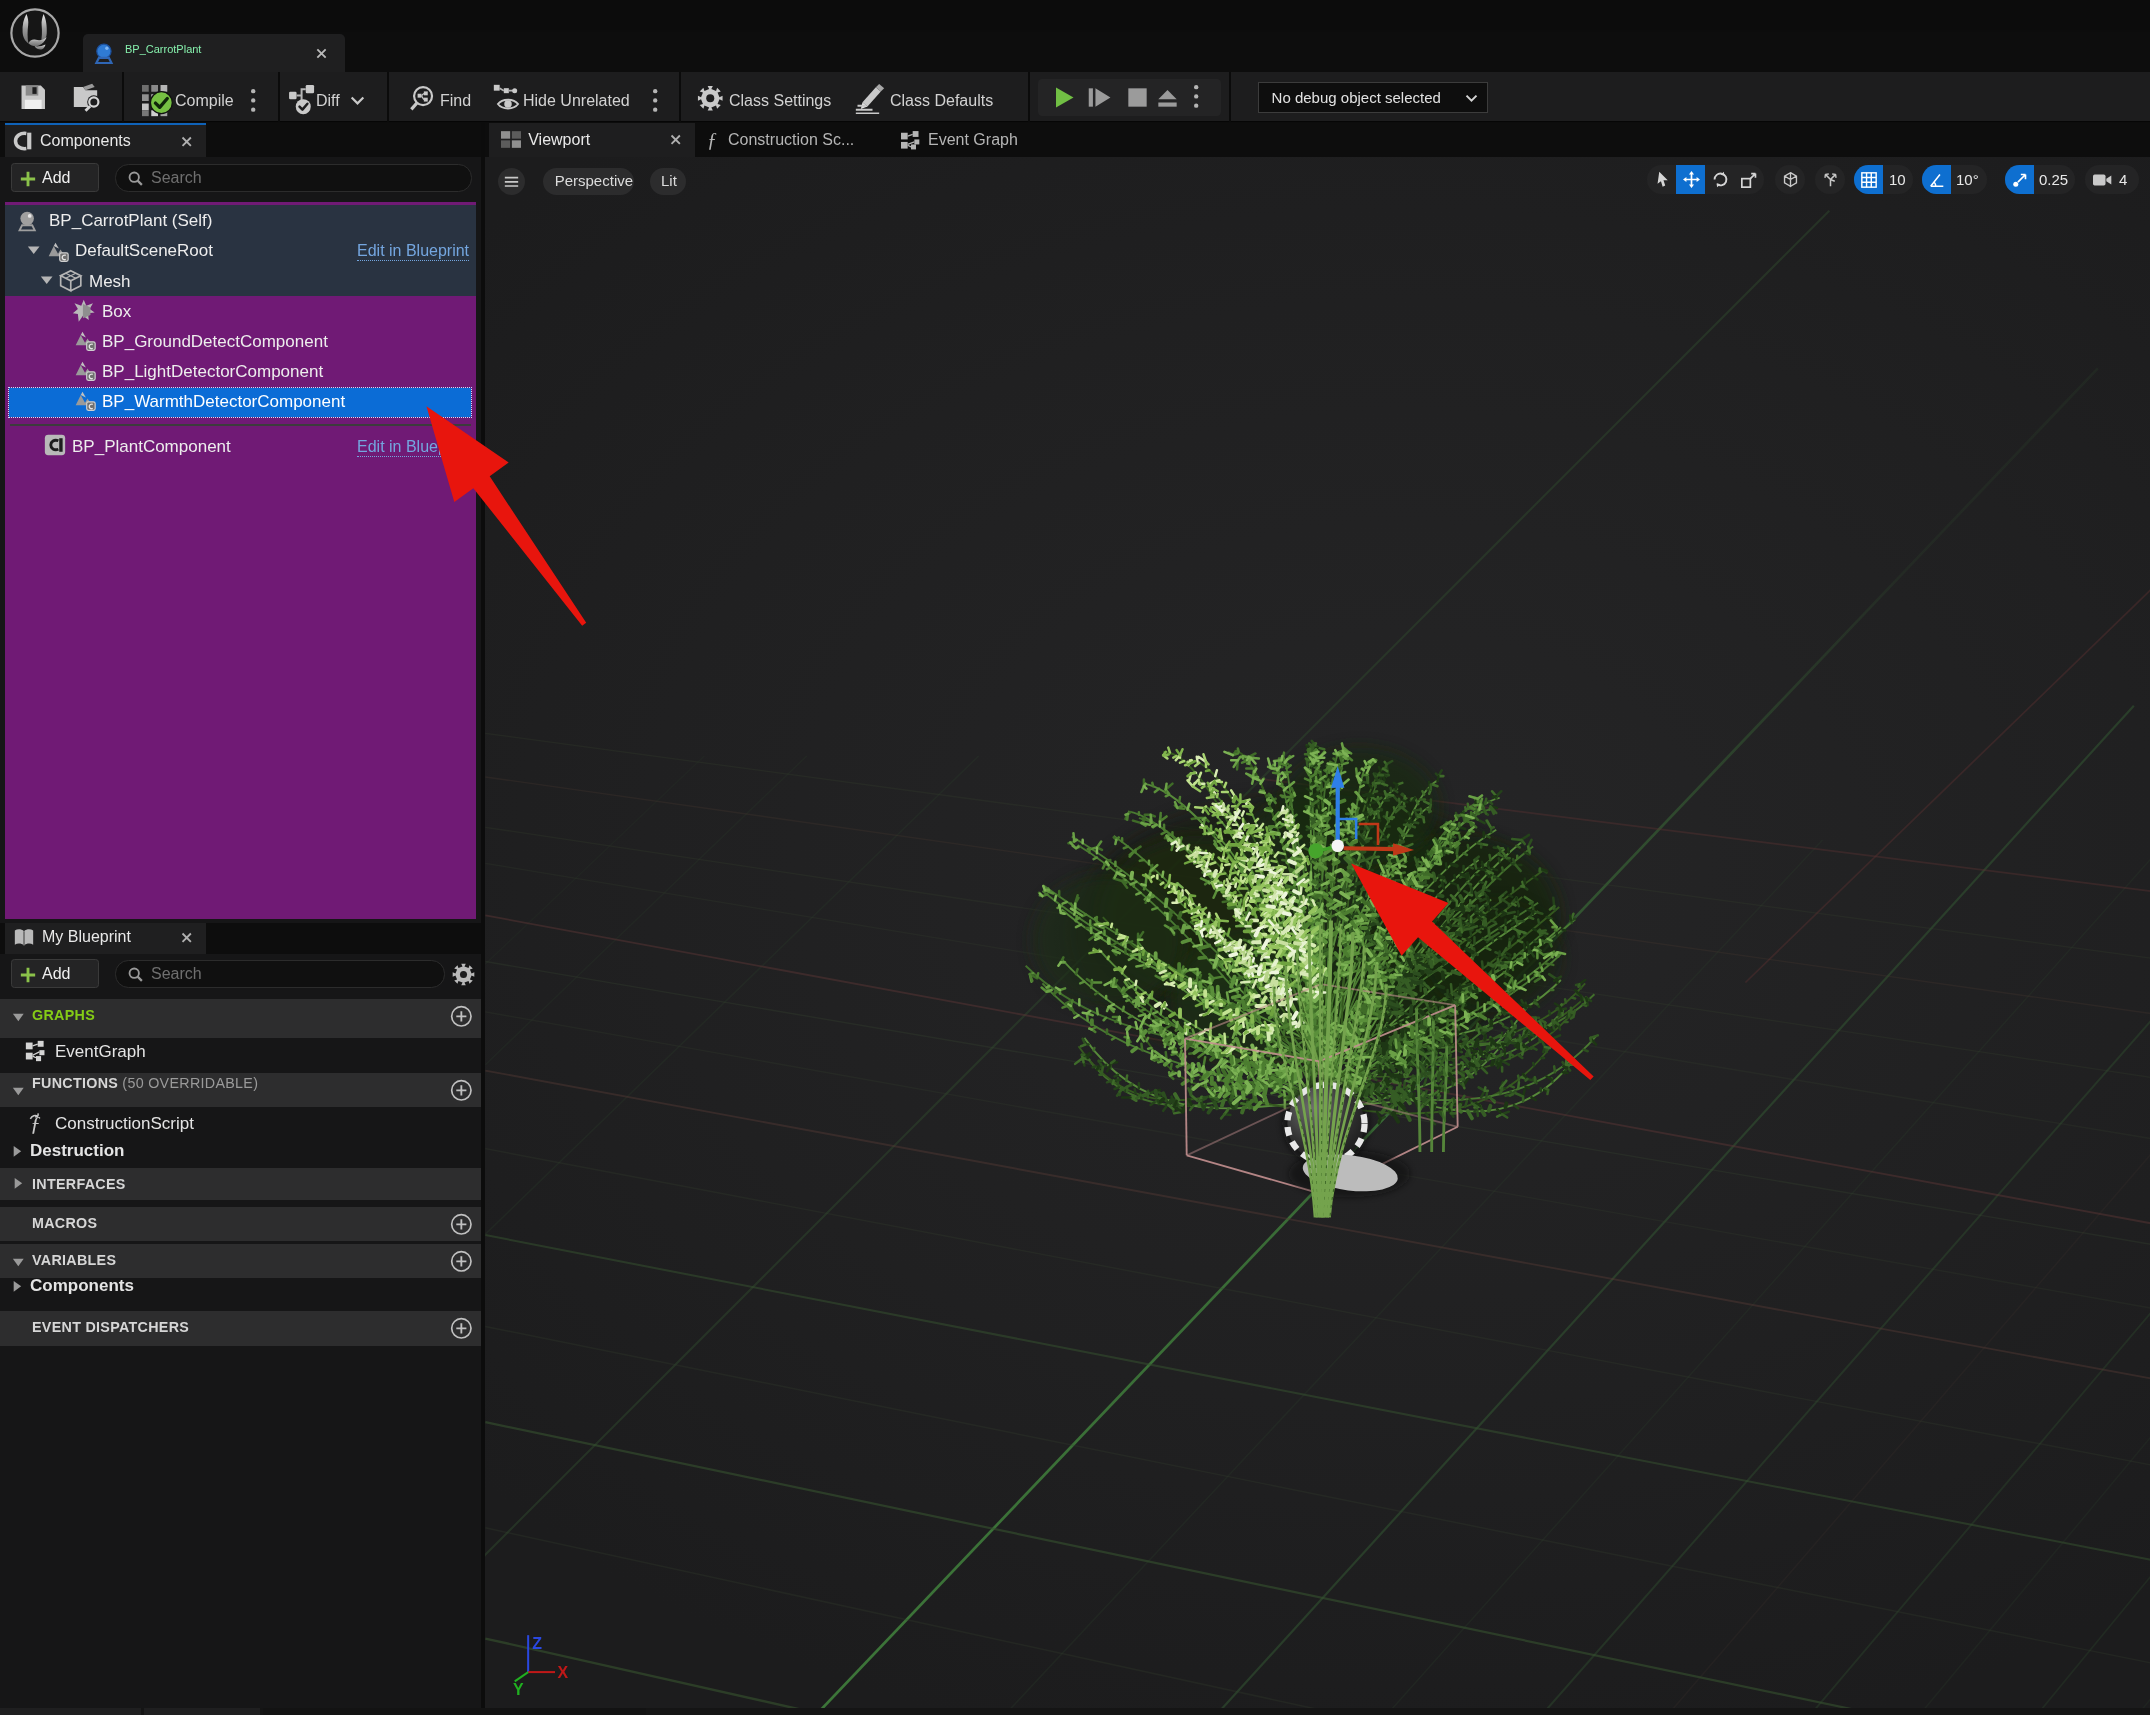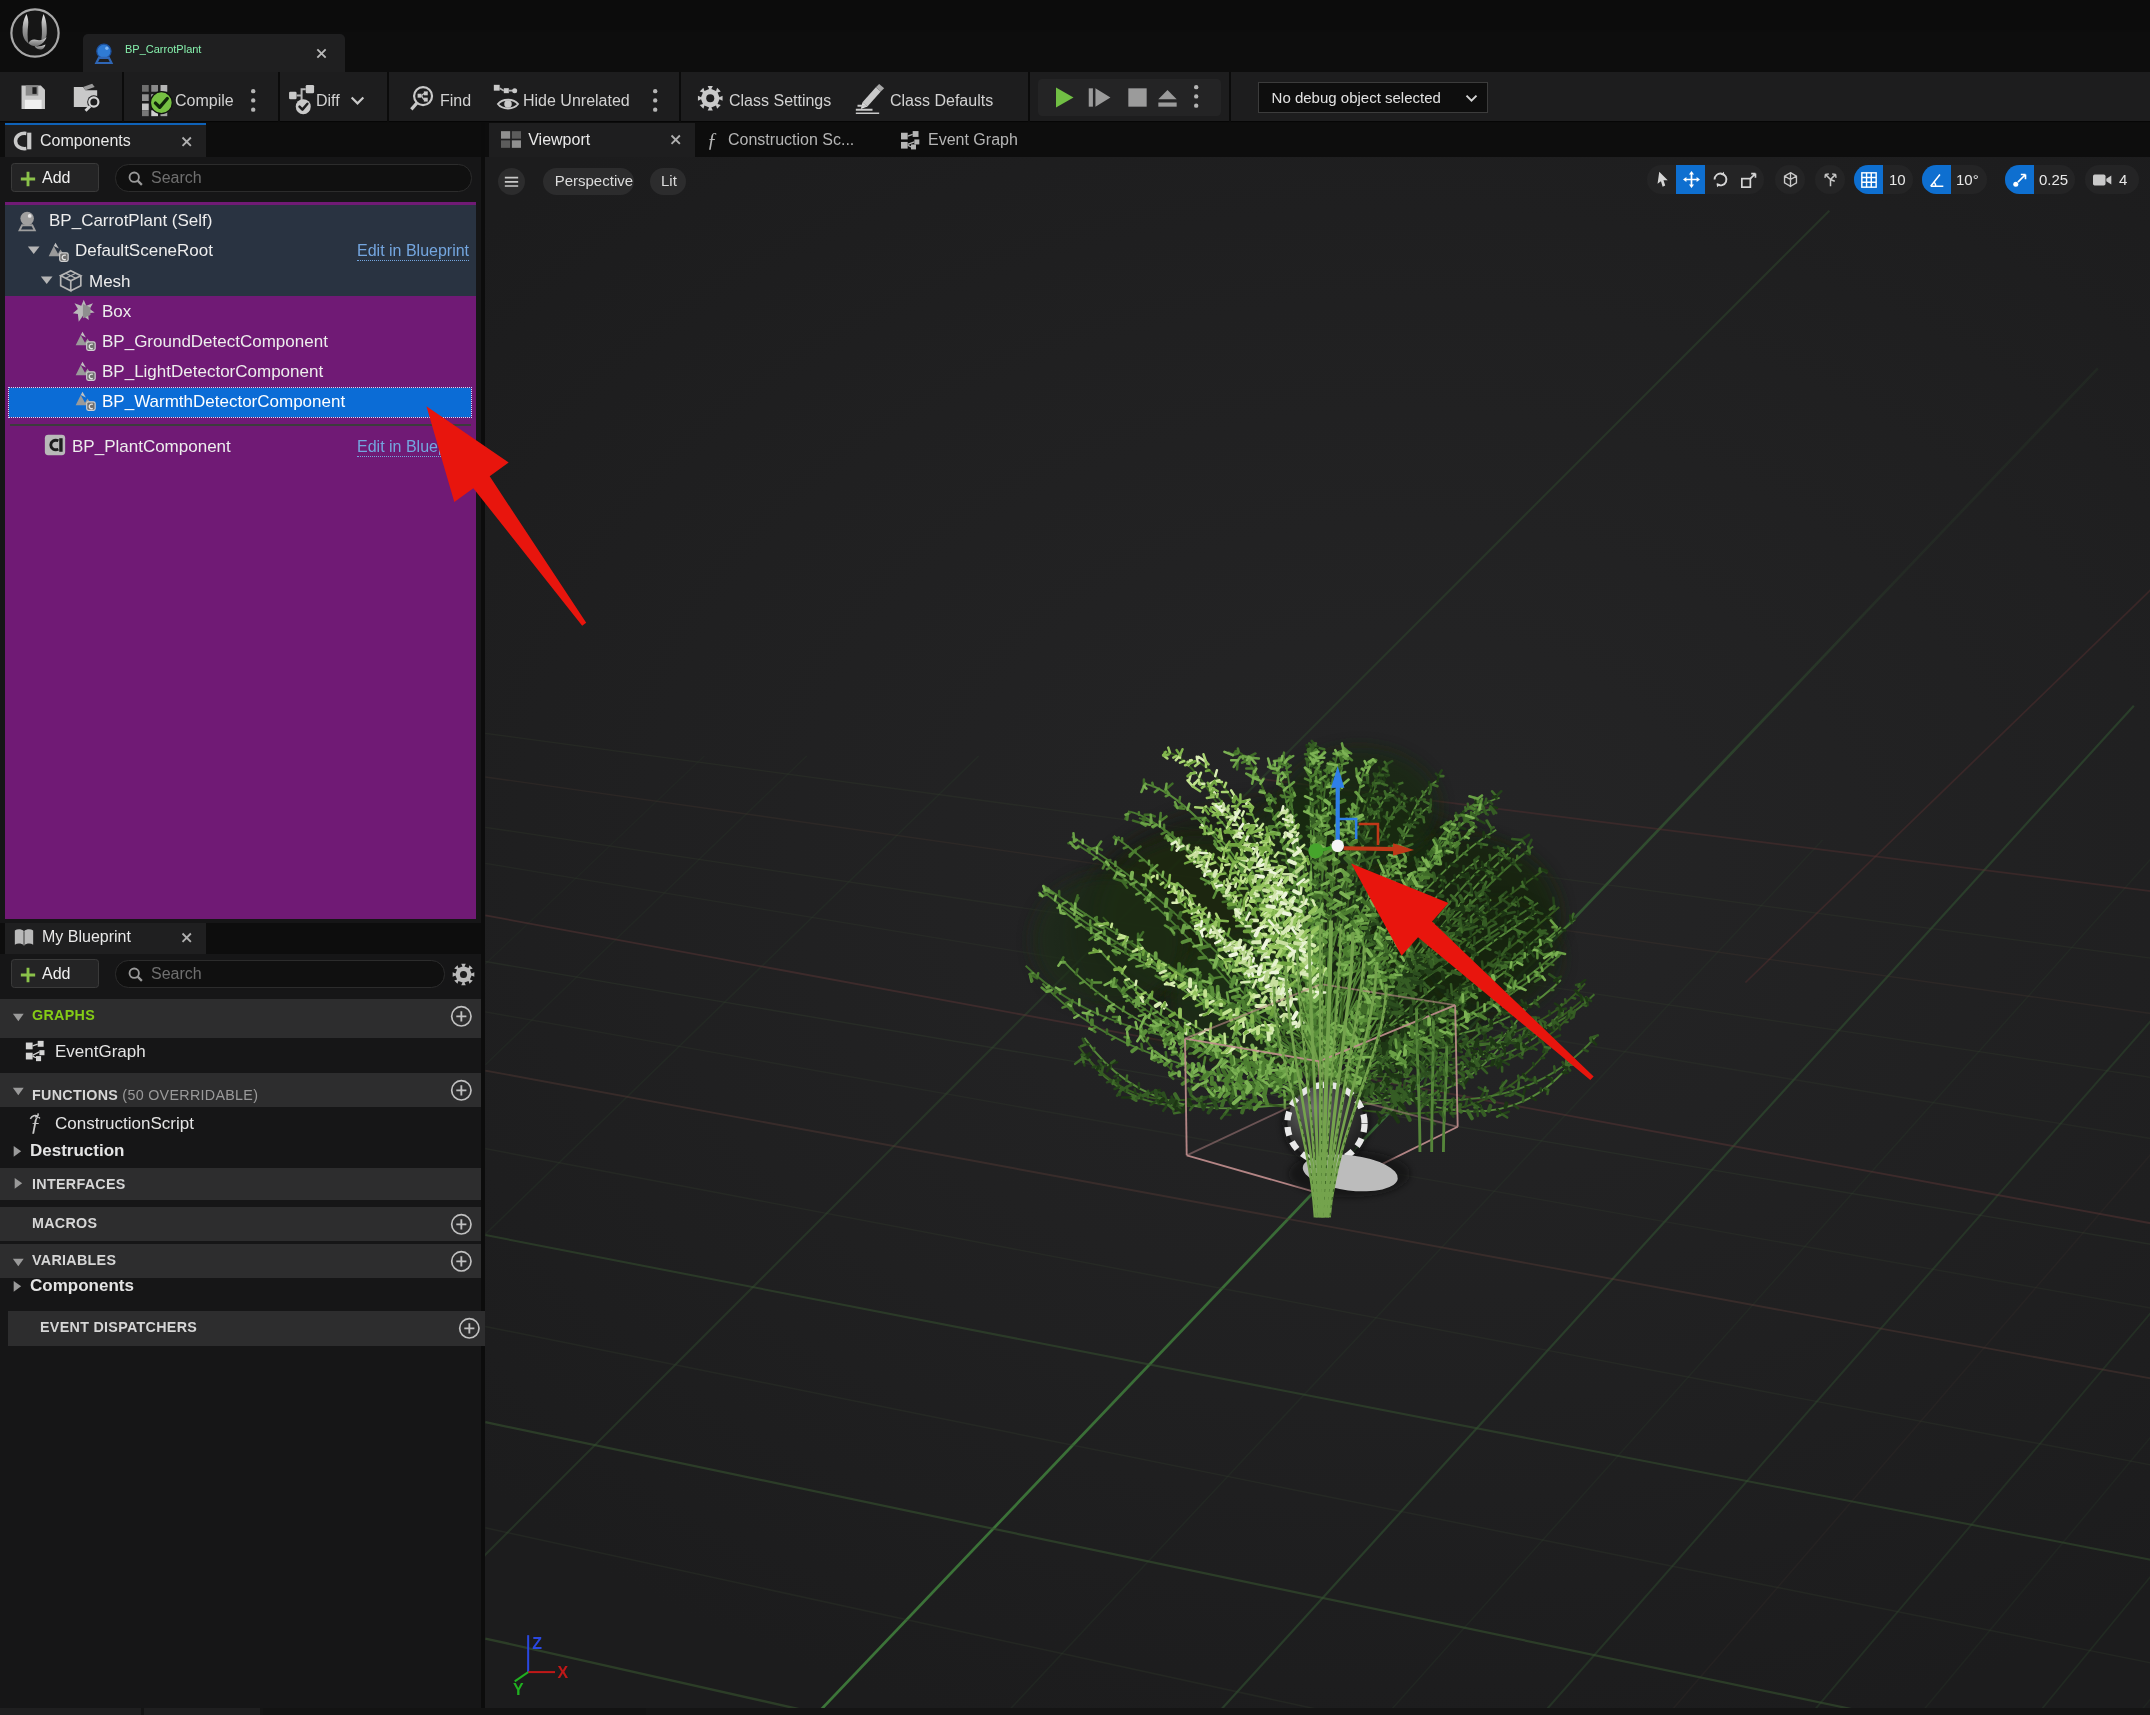--- a/index.html
+++ b/index.html
@@ -307,21 +307,21 @@
  <rect x="15" y="1" width="7" height="7" fill="#d5d5d5"></rect>
         <rect x="17" y="12" width="6" height="6" fill="#d5d5d5"></rect>
         <rect x="13" y="19" width="6" height="6" fill="#d5d5d5"></rect>
  <path d="M9,7 L15,5 M9,19 L13,21 M9,18 L17,14" stroke="#d5d5d5" stroke-width="1.6"></path>
 </svg>
 <div class="a txt" style="left:55px;top:119px;font-size:17px;color:#e4e4e4">EventGraph</div>
 <div class="a" style="left:0;top:150px;width:481px;height:34px;background:#2d2d2e">
         <svg class="a" style="left:11.7px;top:12.6px" width="12.6" height="10" viewBox="0 0 15 12">
           <path d="M1,2 L14,2 L7.5,11 Z" fill="#9a9a9a"></path>
         </svg>
-        <div class="a txt" style="left:32px;top:14px;font-size:14.3px;font-weight:bold;color:#d6d6d6;letter-spacing:0.3px">FUNCTIONS<span style="font-weight:normal;color:#9a9a9a">&nbsp;(50 OVERRIDABLE)</span></div>
+        <div class="a txt" style="left:32px;top:2px;font-size:14.3px;font-weight:bold;color:#d6d6d6;letter-spacing:0.3px">FUNCTIONS<span style="font-weight:normal;color:#9a9a9a">&nbsp;(50 OVERRIDABLE)</span></div>
         <svg class="a" style="left:450px;top:5.9px" width="22.7" height="22.7" viewBox="0 0 27 27">
           <circle cx="13.5" cy="13.5" r="11.5" fill="none" stroke="#c0c0c0" stroke-width="2"></circle>
           <path d="M13.5,7.5 L13.5,19.5 M7.5,13.5 L19.5,13.5" stroke="#c0c0c0" stroke-width="2.2"></path>
         </svg>
       </div>
 <div class="a txt" style="left:30px;top:188px;font-size:22px;font-style:italic;font-family:'Liberation Serif',serif;color:#c9c9c9">ƒ</div>
 <svg class="a" style="left:27px;top:190px" width="20" height="20" viewBox="0 0 24 24">
         <path d="M4,7 C6,3 10,2 13,4" fill="none" stroke="#c9c9c9" stroke-width="1.8"></path>
         <path d="M13,4 L13.5,0.5 M13,4 L9.8,4.8" stroke="#c9c9c9" stroke-width="1.8"></path>
       </svg>
@@ -350,21 +350,21 @@
         <div class="a txt" style="left:32px;top:7.6px;font-size:14.3px;font-weight:bold;color:#d6d6d6;letter-spacing:0.3px">MACROS<span style="font-weight:normal;color:#9a9a9a"></span></div>
         <svg class="a" style="left:450px;top:5.9px" width="22.7" height="22.7" viewBox="0 0 27 27">
           <circle cx="13.5" cy="13.5" r="11.5" fill="none" stroke="#c0c0c0" stroke-width="2"></circle>
           <path d="M13.5,7.5 L13.5,19.5 M7.5,13.5 L19.5,13.5" stroke="#c0c0c0" stroke-width="2.2"></path>
         </svg>
       </div>
 <svg class="a" style="left:11.7px;top:357px" width="10" height="12.6" viewBox="0 0 12 15">
         <path d="M2,1 L2,14 L11,7.5 Z" fill="#9a9a9a"></path>
       </svg>
 <div class="a txt" style="left:30px;top:353px;font-size:17px;font-weight:bold;color:#e4e4e4">Components</div>
-<div class="a" style="left:8px;top:388px;width:481px;height:35px;background:#2d2d2e">
+<div class="a" style="left:0;top:388px;width:481px;height:35px;background:#2d2d2e">
         <div class="a txt" style="left:32px;top:7.6px;font-size:14.3px;font-weight:bold;color:#d6d6d6;letter-spacing:0.3px">EVENT DISPATCHERS<span style="font-weight:normal;color:#9a9a9a"></span></div>
         <svg class="a" style="left:450px;top:5.9px" width="22.7" height="22.7" viewBox="0 0 27 27">
           <circle cx="13.5" cy="13.5" r="11.5" fill="none" stroke="#c0c0c0" stroke-width="2"></circle>
           <path d="M13.5,7.5 L13.5,19.5 M7.5,13.5 L19.5,13.5" stroke="#c0c0c0" stroke-width="2.2"></path>
         </svg>
       </div>
     </div>
     <div class="a" style="left:485px;top:123px;width:1666px;height:1586px;">
 <div class="a" style="left:0;top:0;width:1666px;height:34px;background:#0d0d0d"></div>
 <div class="a" style="left:4.2px;top:0;width:206px;height:34px;background:#1e1e1f">

